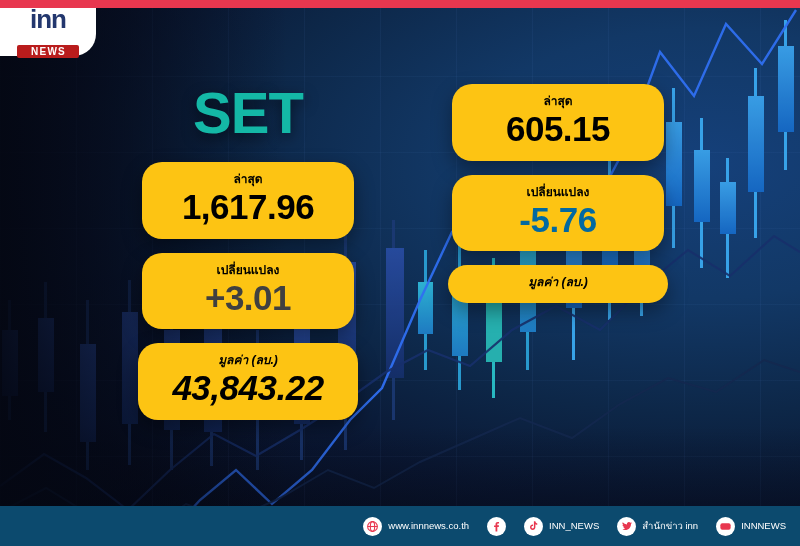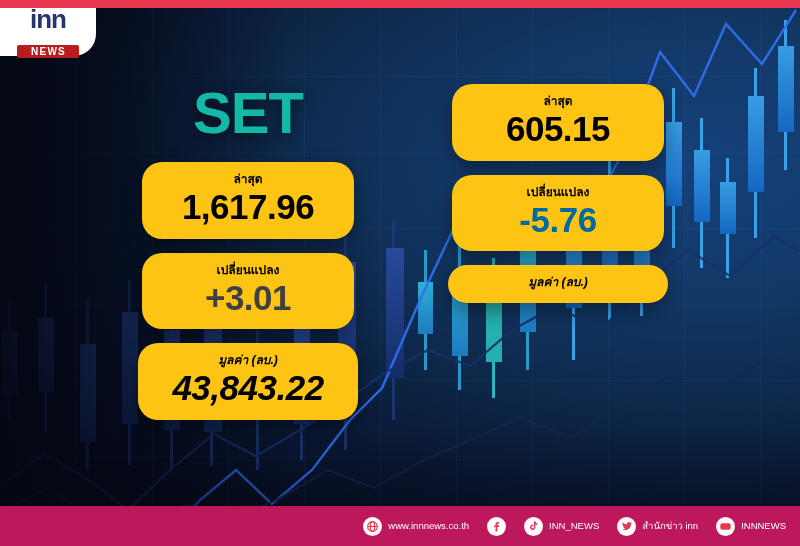--- a/index.html
+++ b/index.html
@@ -136,21 +136,21 @@
     color: #000000;
   }
   .card-value.up   { color: #404040; }
   .card-value.down { color: #0369a1; }
 
   
   #footer {
     position: absolute;
     left: 0; bottom: 0;
     width: 800px; height: 40px;
-    background: #be185d;
+    background: #0c4a6e;
     display: flex;
     align-items: center;
     justify-content: flex-end;
     padding-right: 14px;
     box-sizing: border-box;
     gap: 18px;
   }
   .social {
     display: flex;
     align-items: center;

